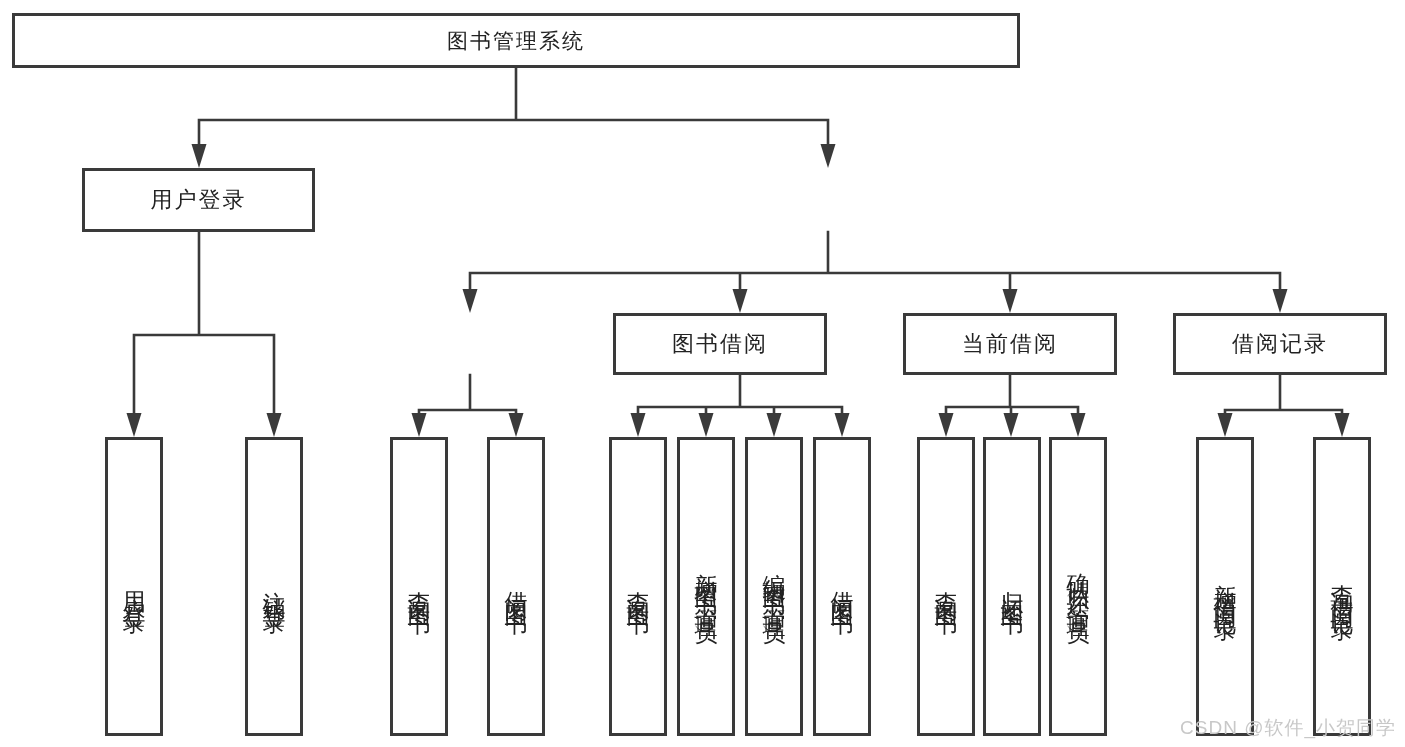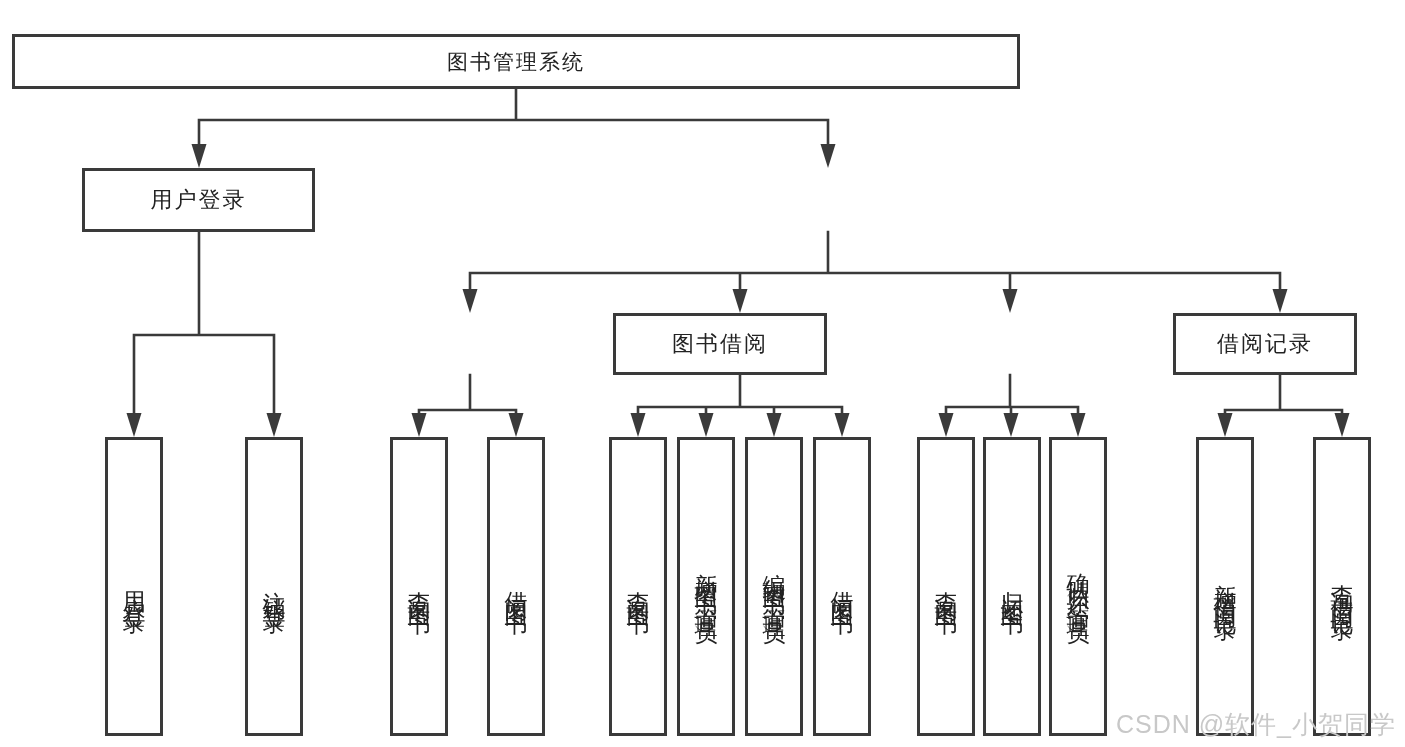--- a/index.html
+++ b/index.html
@@ -27,33 +27,33 @@
     border:3px solid var(--line);
     background:var(--box-bg);
     color:var(--text);
     display:flex;align-items:center;justify-content:center;
     text-align:center;
     font-size:22px;
     letter-spacing:2px;
     line-height:1;
     white-space:nowrap;
   }
-  .node.root{font-size:21px;margin-top:21px;}
+  .node.root{font-size:21px;}
   .node.vert{
     writing-mode:vertical-lr;
     text-orientation:mixed;
     font-size:23px;
     letter-spacing:7px;
     white-space:normal;
   }
   .watermark{
     position:absolute;
     right:9px;bottom:6px;
     color:var(--watermark);
-    font-size:25px;
+    font-size:19px;
     letter-spacing:1px;
   }
 </style>
 </head>
 <body>
 
 <div class="stage">
 
   <svg class="wires" viewBox="0 0 1405 747" xmlns="http://www.w3.org/2000/svg">
 
@@ -89,21 +89,22 @@
     <path d="M1280,375 V410 M1225,410 H1342 M1225,410 V429 M1342,410 V429"></path>
     <polygon points="1217.5,413 1232.5,413 1225,437"></polygon>
     <polygon points="1334.5,413 1349.5,413 1342,437"></polygon>
   </svg>
 
   <div class="node root" style="left:12px;top:13px;width:1008px;height:55px">图书管理系统</div>
 
   <div class="node" style="left:82px;top:168px;width:233px;height:64px">用户登录</div>
 
   <div class="node" style="left:613px;top:313px;width:214px;height:62px">图书借阅</div>
-  <div class="node" style="left:1173px;top:313px;width:184px;height:62px">借阅记录</div>
+  <div class="node" style="left:903px;top:313px;width:214px;height:62px">当前借阅</div>
+  <div class="node" style="left:1173px;top:313px;width:214px;height:62px">借阅记录</div>
 
   <div class="node vert" style="left:105px;top:437px;width:58px;height:299px">用户登录</div>
   <div class="node vert" style="left:245px;top:437px;width:58px;height:299px">注销登录</div>
 
   <div class="node vert" style="left:390px;top:437px;width:58px;height:299px">查询图书</div>
   <div class="node vert" style="left:487px;top:437px;width:58px;height:299px">借阅图书</div>
 
   <div class="node vert" style="left:609px;top:437px;width:58px;height:299px">查询图书</div>
   <div class="node vert" style="left:677px;top:437px;width:58px;height:299px">新增图书（管理员）</div>
   <div class="node vert" style="left:745px;top:437px;width:58px;height:299px">编辑图书（管理员）</div>

